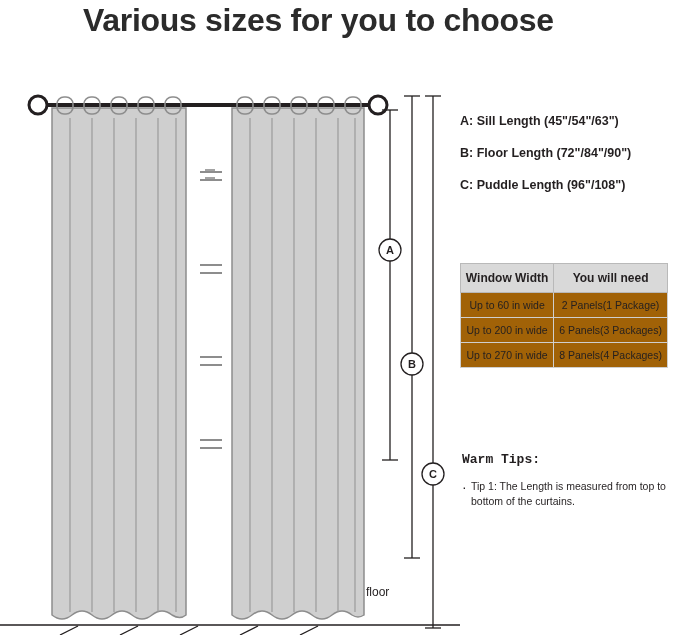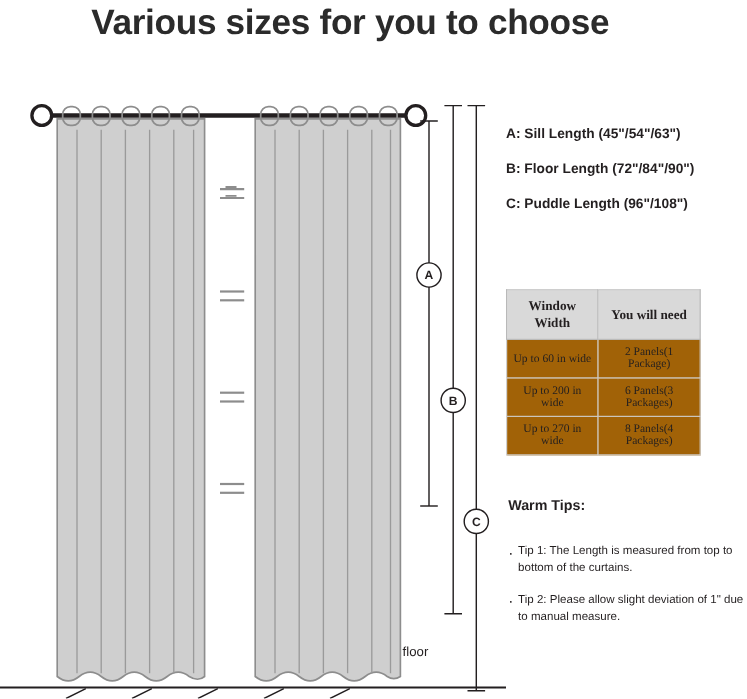--- a/index.html
+++ b/index.html
@@ -41,24 +41,23 @@
     color:#231f20;
     margin-bottom:18px;
     white-space:nowrap;
   }
   .legend-line:first-child{margin-top:4px;}
 
   
   .size-table{
     position:absolute;
     left:460px; top:263px;
-    width:177px;
+    width:208px;
     border-collapse:collapse;
     font-size:10.5px;
-    font-family:Liberation Serif, serif;
   }
   .size-table th{
     background:#d9d9d9;
     border:1px solid #b9b9b9;
     font-size:12px;
     font-weight:bold;
     padding:7px 4px;
     text-align:center;
     color:#231f20;
   }
@@ -72,21 +71,22 @@
 
   
   .tips{
     position:absolute;
     left:462px; top:452px;
     width:215px;
   }
   .tips-title{
     font-size:13px;
     font-weight:bold;
-    margin-bottom:27px;
+    margin-bottom:12px;
+    font-family:Liberation Mono, monospace;
   }
   .tip{
     font-size:10.5px;
     line-height:1.45;
     margin-bottom:14px;
     position:relative;
     padding-left:9px;
     color:#231f20;
   }
   .tip::before{
@@ -219,14 +219,13 @@
     <tr>
       <td>Up to 270 in wide</td>
       <td>8 Panels(4 Packages)</td>
     </tr>
   </tbody>
 </table>
 
 <div class="tips">
   <div class="tips-title">Warm Tips:</div>
   <div class="tip">Tip 1: The Length is measured from top to bottom of the curtains.</div>
-  <div class="tip">Tip 2:  Please allow slight deviation of 1" due to manual measure.</div>
 </div>
 
 </body></html>

